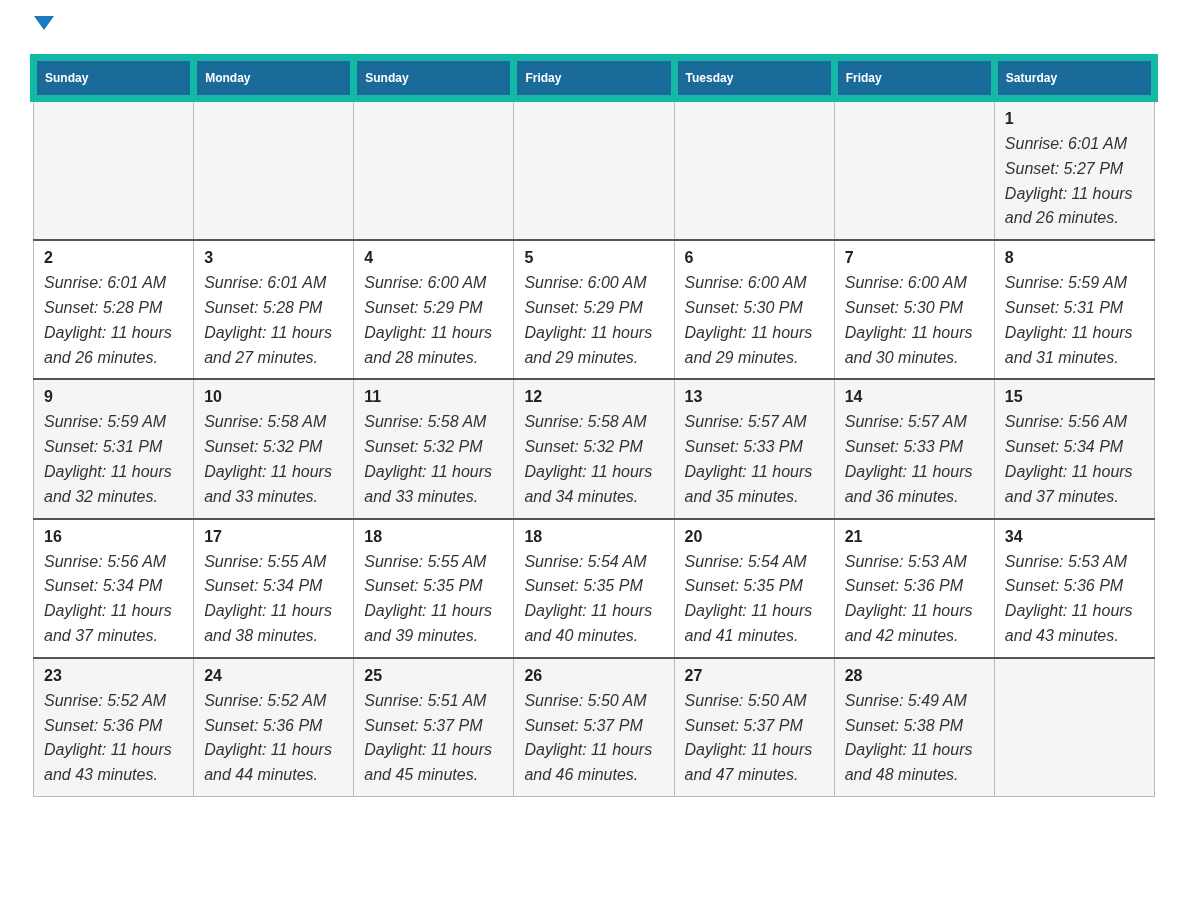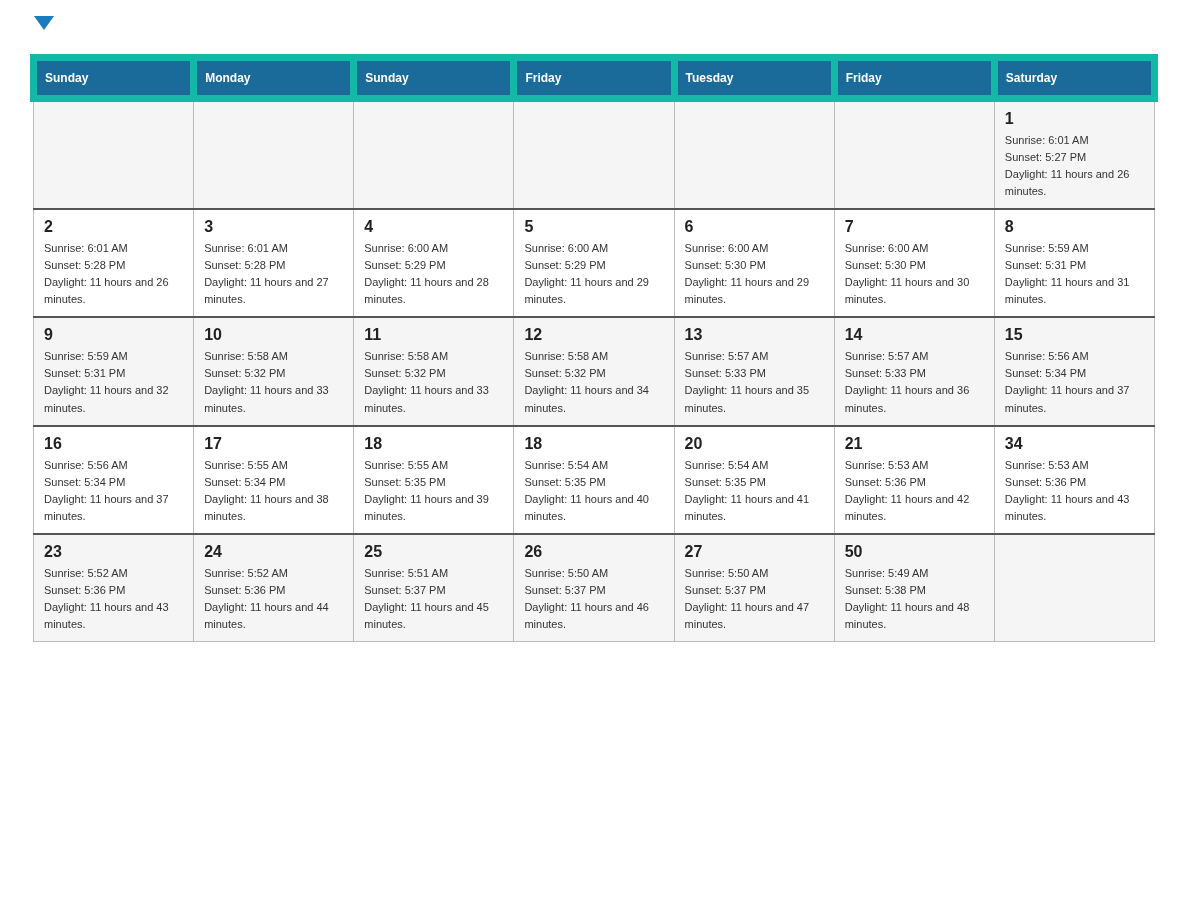--- a/index.html
+++ b/index.html
@@ -88,23 +88,24 @@
       background-color: #fff;
     }
     .day-number {
       font-size: 16px;
       font-weight: bold;
       color: #222;
       margin-bottom: 4px;
       display: block;
     }
     .day-info {
-      font-size: 11px;
+      font-size: 16px;
       color: #333;
       line-height: 1.55;
+      font-style: italic;
     }
     .empty-cell {
       background: #f9f9f9;
     }
     .week-row td {
       border-top: 2px solid #555;
     }
   </style>
 </head>
 <body>
@@ -307,21 +308,21 @@
 Sunset: 5:37 PM
 Daylight: 11 hours and 46 minutes.</div>
         </td>
         <td>
           <span class="day-number">27</span>
           <div class="day-info" style="white-space: pre-line;">Sunrise: 5:50 AM
 Sunset: 5:37 PM
 Daylight: 11 hours and 47 minutes.</div>
         </td>
         <td>
-          <span class="day-number">50</span>
+          <span class="day-number">28</span>
           <div class="day-info" style="white-space: pre-line;">Sunrise: 5:49 AM
 Sunset: 5:38 PM
 Daylight: 11 hours and 48 minutes.</div>
         </td>
         <td class="empty-cell"></td>
       </tr>
     </tbody>
 </table>
 
 </body></html>

